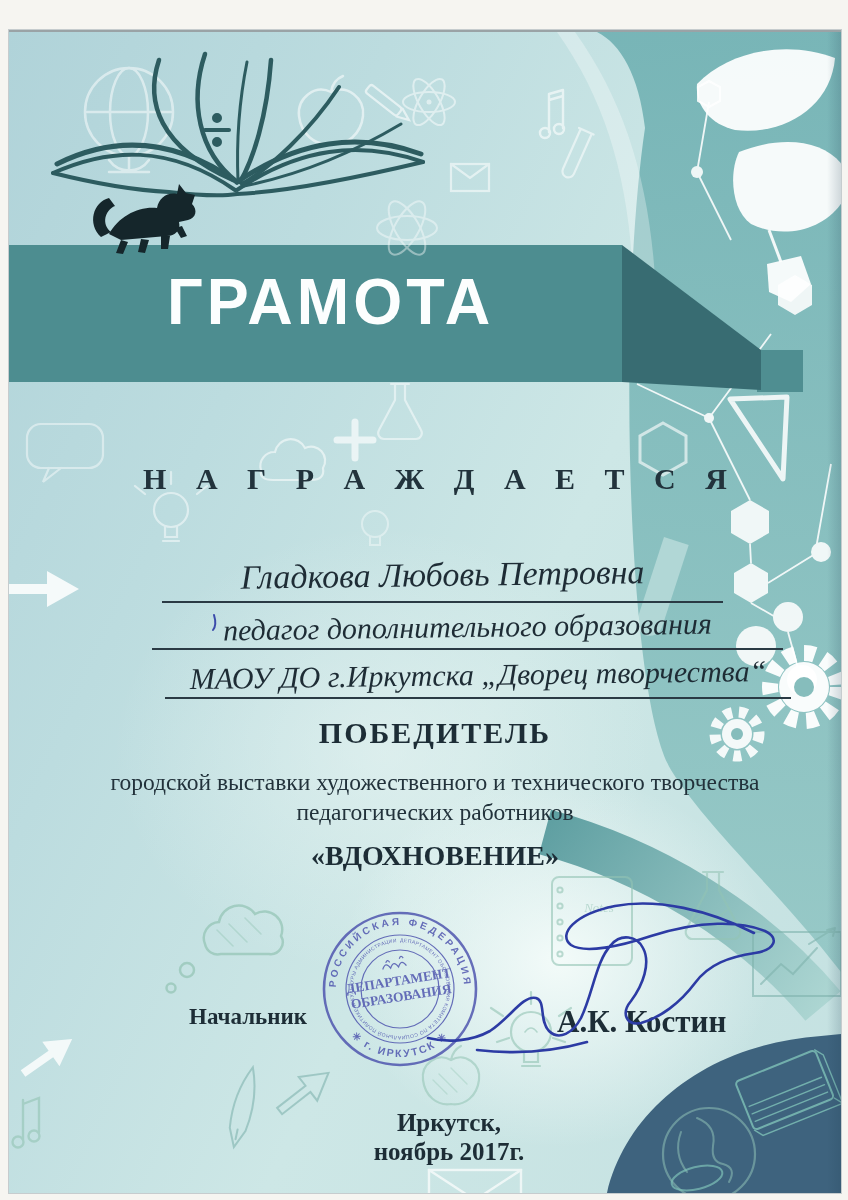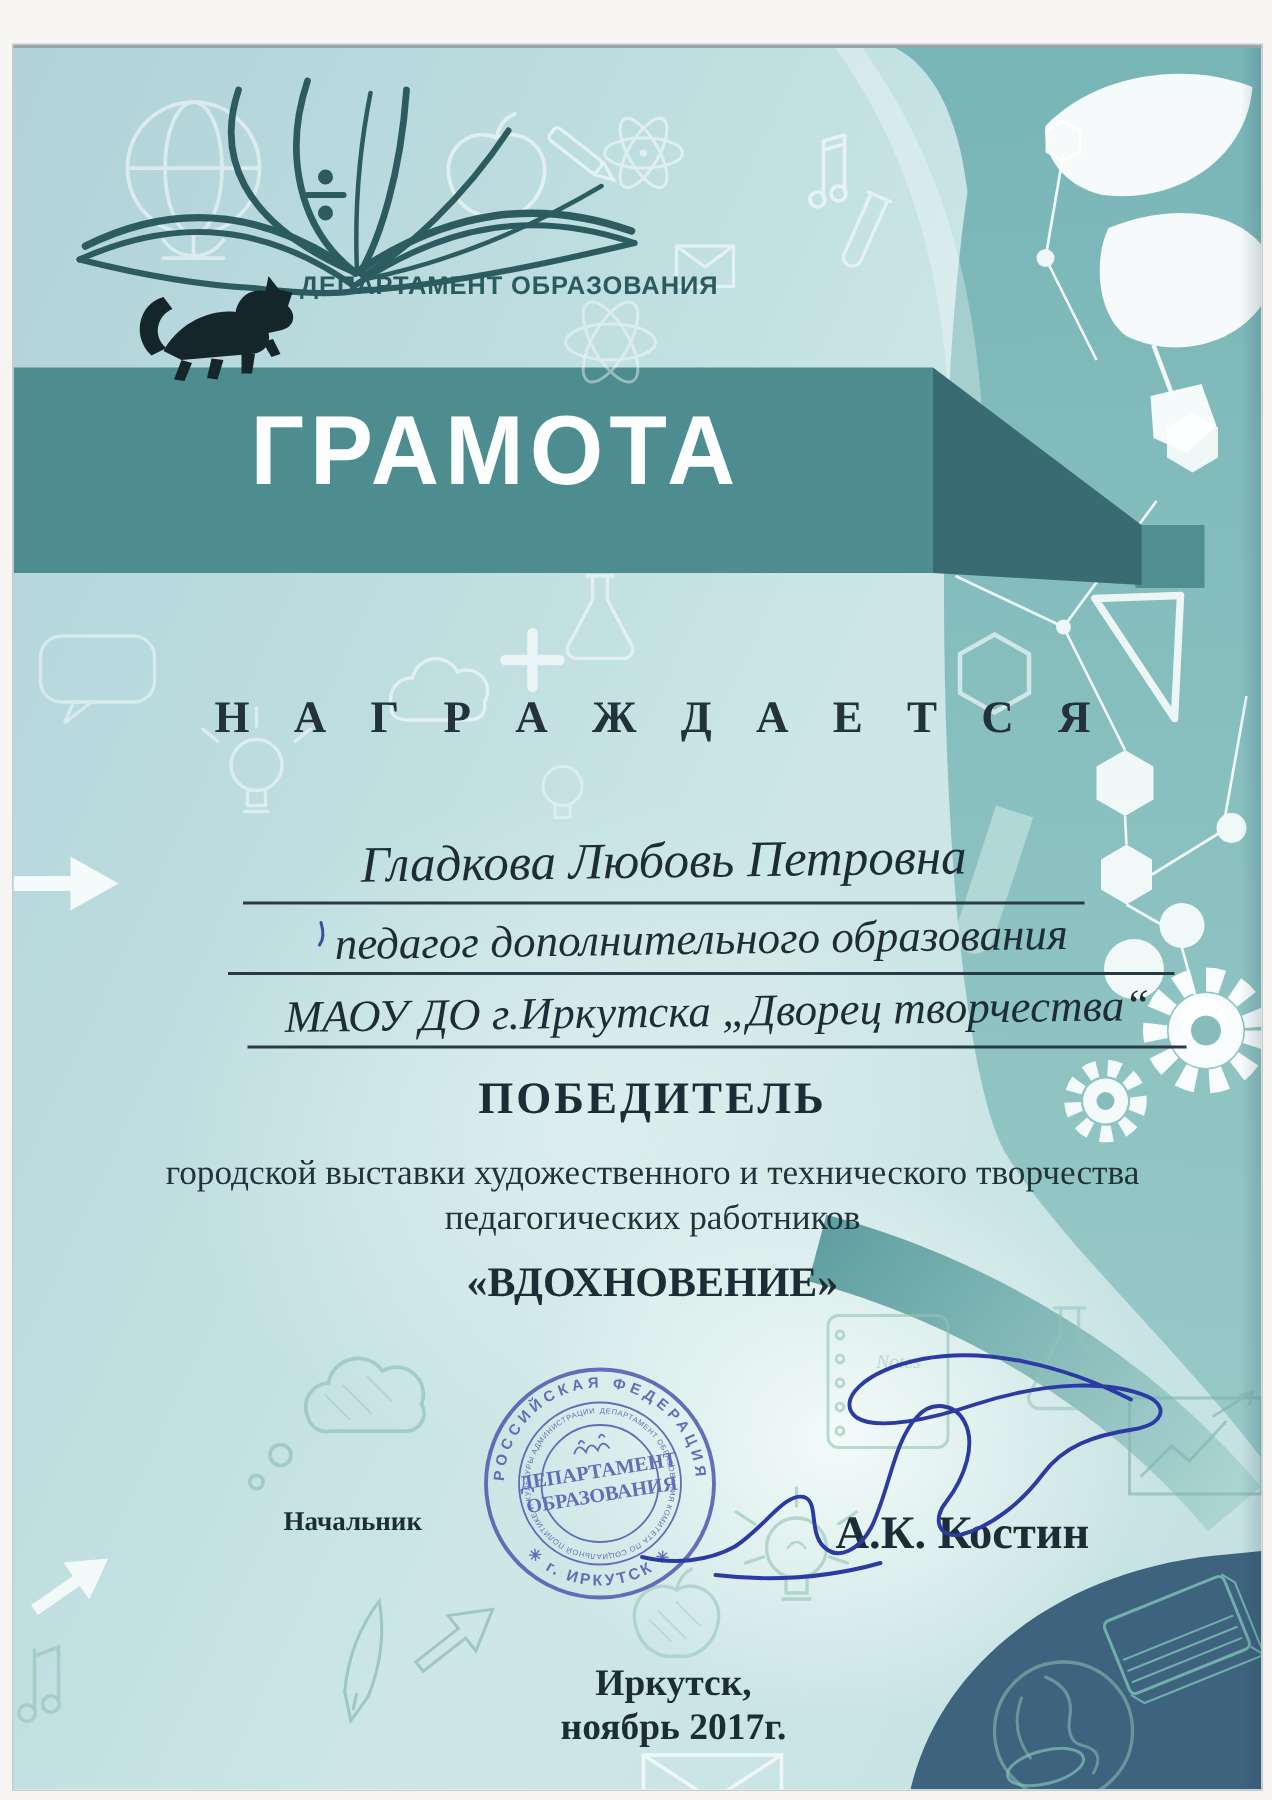--- a/index.html
+++ b/index.html
@@ -22,21 +22,21 @@
   .banner-title{left:158px;top:233px;color:#fcfefe;font-weight:bold;font-size:63px;
             letter-spacing:4px;transform:scaleY(1.04)}
   .centered{left:10px;width:832px;text-align:center}
   .heading{top:430px;font-size:30px;letter-spacing:11px;text-indent:11px;color:#22333c;font-weight:600}
   .uline{position:absolute;border-bottom:2.5px solid #2a3a44}
   .hw{position:absolute;text-align:center;white-space:nowrap;transform:rotate(-0.8deg)}
   .result{top:684px;font-size:30px;font-weight:bold;color:#1d2d36;letter-spacing:2px}
   .event1{top:737px;font-size:23.5px;color:#22323b}
   .event2{top:767px;font-size:23.5px;color:#22323b}
   .event-name{top:808px;font-size:28px;font-weight:bold;color:#1d2d36}
-  .pos-label{left:180px;top:972px;font-size:18px;font-weight:bold;color:#1d2d36}
+  .pos-label{left:180px;top:972px;font-size:23px;font-weight:bold;color:#1d2d36}
   .signer{left:548px;top:972px;font-size:31px;font-weight:bold;color:#1d2d36}
   .city{top:1077px;font-size:25px;font-weight:bold;color:#1d2d36;left:24px;width:832px;text-align:center}
   .date{top:1106px;font-size:25px;font-weight:bold;color:#1d2d36;left:24px;width:832px;text-align:center}
   .stamp-svg{position:absolute;left:301px;top:867px;width:180px;height:180px;opacity:.82}
 </style>
 </head>
 <body>
 
 <div class="abs" style="inset:0"></div>
 
@@ -255,21 +255,20 @@
       </g>
     </g>
     <g fill="#15262b" stroke="none">
       <path d="M 92 205 C 78 192 84 170 100 166 L 106 174 C 96 178 92 192 102 200 Z"></path>
       <path d="M 100 202 C 110 184 130 174 148 176 C 150 166 158 160 168 162 L 170 152 L 177 161 L 186 163 L 183 172 C 189 178 187 186 179 188 L 170 190 C 172 198 166 204 158 204 L 112 208 Z"></path>
       <path d="M 112 208 l -5 13 7 1 5 -12 z M 132 207 l -3 13 7 1 4 -13 z M 152 204 l 0 13 7 0 2 -13 z M 166 196 l 6 10 6 -2 -5 -10 z"></path>
     </g>
   </svg>
 
   <div class="abs sans org-text">
-    <div>ДЕПАРТАМЕНТ  ОБРАЗОВАНИЯ</div>
   </div>
 
   <div class="abs sans banner-title">ГРАМОТА</div>
 
   <div class="abs serif centered heading">Н А Г Р А Ж Д А Е Т С Я</div>
 
   <div class="uline" style="left:153px;top:569px;width:561px"></div>
   <div class="uline" style="left:143px;top:616px;width:631px"></div>
   <div class="uline" style="left:156px;top:665px;width:626px"></div>
 

